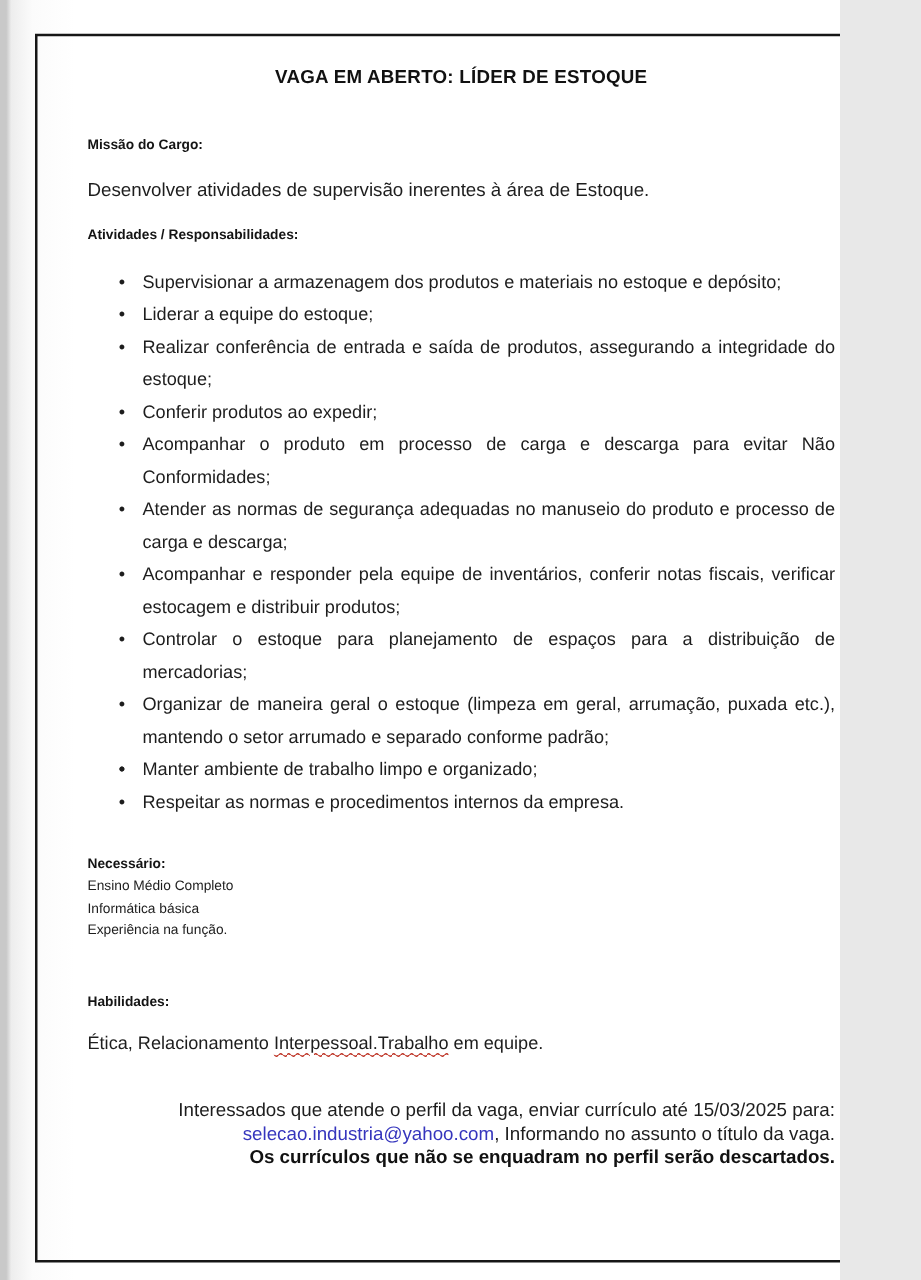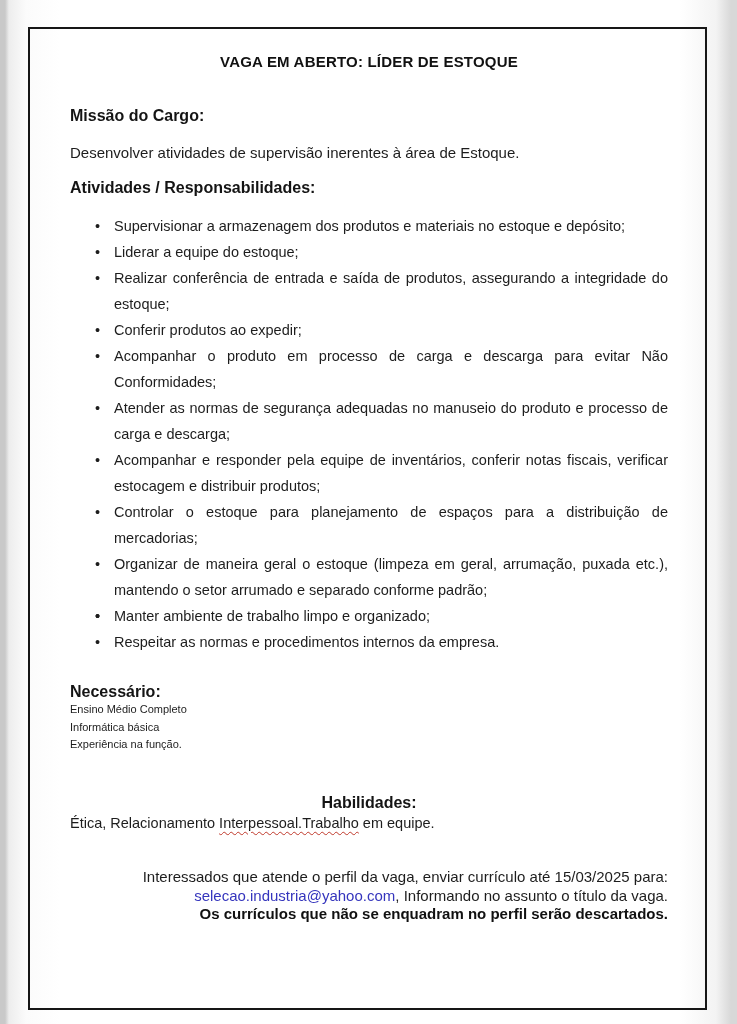--- a/index.html
+++ b/index.html
@@ -1,19 +1,19 @@
 <!DOCTYPE html>
 <html><head>
 <meta charset="utf-8">
 <style>
   html,body{margin:0;padding:0;}
   body{background:#e8e8e8;font-family:"Liberation Sans",sans-serif;}
   .photo{
     position:relative;
-    width:737px;height:1024px;
+    width:672px;height:1024px;
     margin:0;
     background:linear-gradient(90deg,
       #c9c9c9 0px,#c9c9c9 5px,#ededed 9px,#fbfbfb 26px,
       #ffffff 60px,#ffffff 680px,#f3f3f3 716px,#d8d8d8 731px,#d8d8d8 737px);
     overflow:hidden;
   }
   .sheet{
     position:absolute;left:28px;top:27px;
     width:679px;height:983px;
     box-sizing:border-box;
@@ -21,41 +21,41 @@
     padding:24px 37px 0 40px;
     color:#1d1d1d;
     background:transparent;
   }
   .title{
     margin:0;
     font-size:15px;line-height:18px;font-weight:bold;
     text-align:center;letter-spacing:.2px;color:#111;
   }
   .h2{
-    margin:0;font-size:16px;line-height:18px;font-weight:bold;color:#141414;
+    margin:0;font-size:11px;line-height:18px;font-weight:bold;color:#141414;
   }
   .h2.missao{margin-top:36px;}
   .body-line{margin:19px 0 0;font-size:15px;line-height:18px;}
   .h2.atividades{margin-top:17px;}
   ul.activities{list-style:none;margin:16px 0 0;padding:0;}
   ul.activities li{
     position:relative;
     padding-left:44px;
     font-size:14.5px;line-height:26px;
     text-align:justify;
   }
   ul.activities .dot{
     position:absolute;left:25px;top:0;
     font-size:14.5px;line-height:26px;
   }
   .h2.necessario{margin-top:28px;line-height:17px;}
   .tight-lines{margin:1px 0 0;font-size:11px;}
   .tight-lines span{display:block;line-height:17.5px;}
-  .h2.habilidades{margin-top:40px;line-height:17px;text-align:center;}
-  .etica{margin:4px 0 0;font-size:14.5px;line-height:17.5px;}
+  .h2.habilidades{margin-top:40px;line-height:17px;}
+  .etica{margin:16px 0 0;font-size:14.5px;line-height:17.5px;}
   .squiggle{
     text-decoration-line:underline;
     text-decoration-style:wavy;
     text-decoration-color:#c0392b;
     text-decoration-thickness:1px;
     text-underline-offset:3px;
   }
   .footer{margin-top:36px;text-align:right;font-size:15px;line-height:18.5px;}
   .email{color:#3535bd;cursor:pointer;}
   .footer-bold{font-weight:bold;color:#111;}

